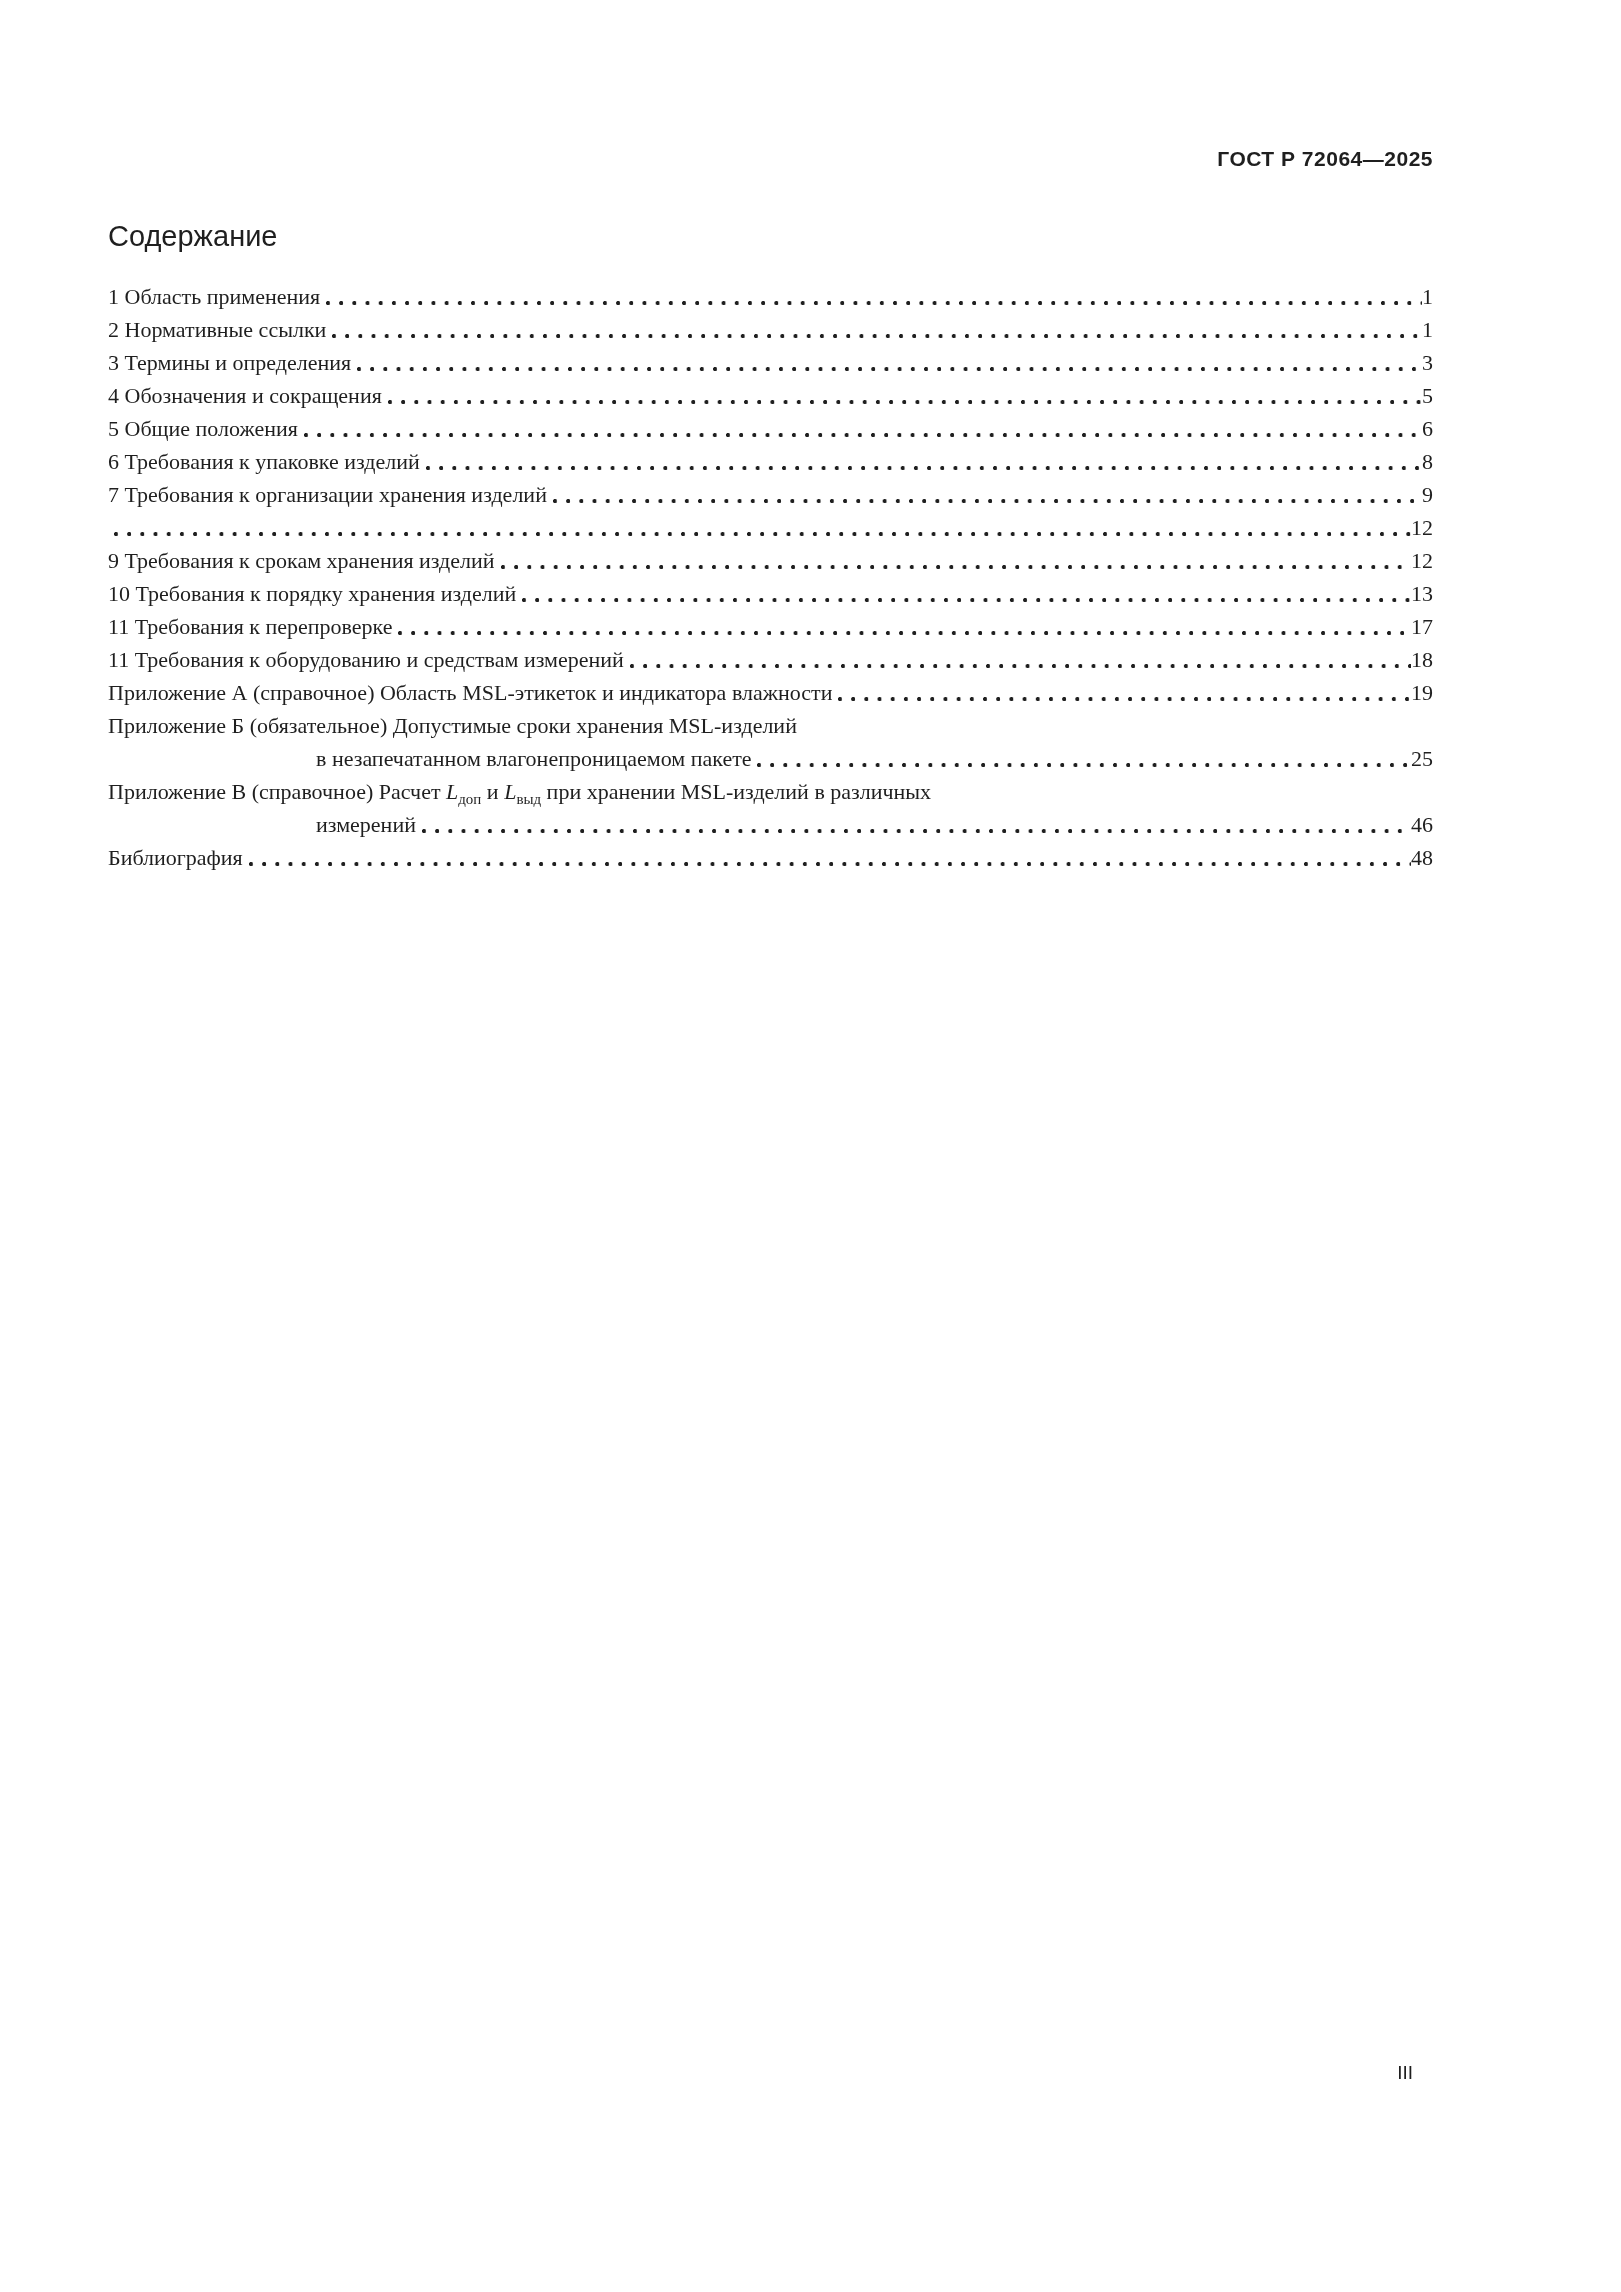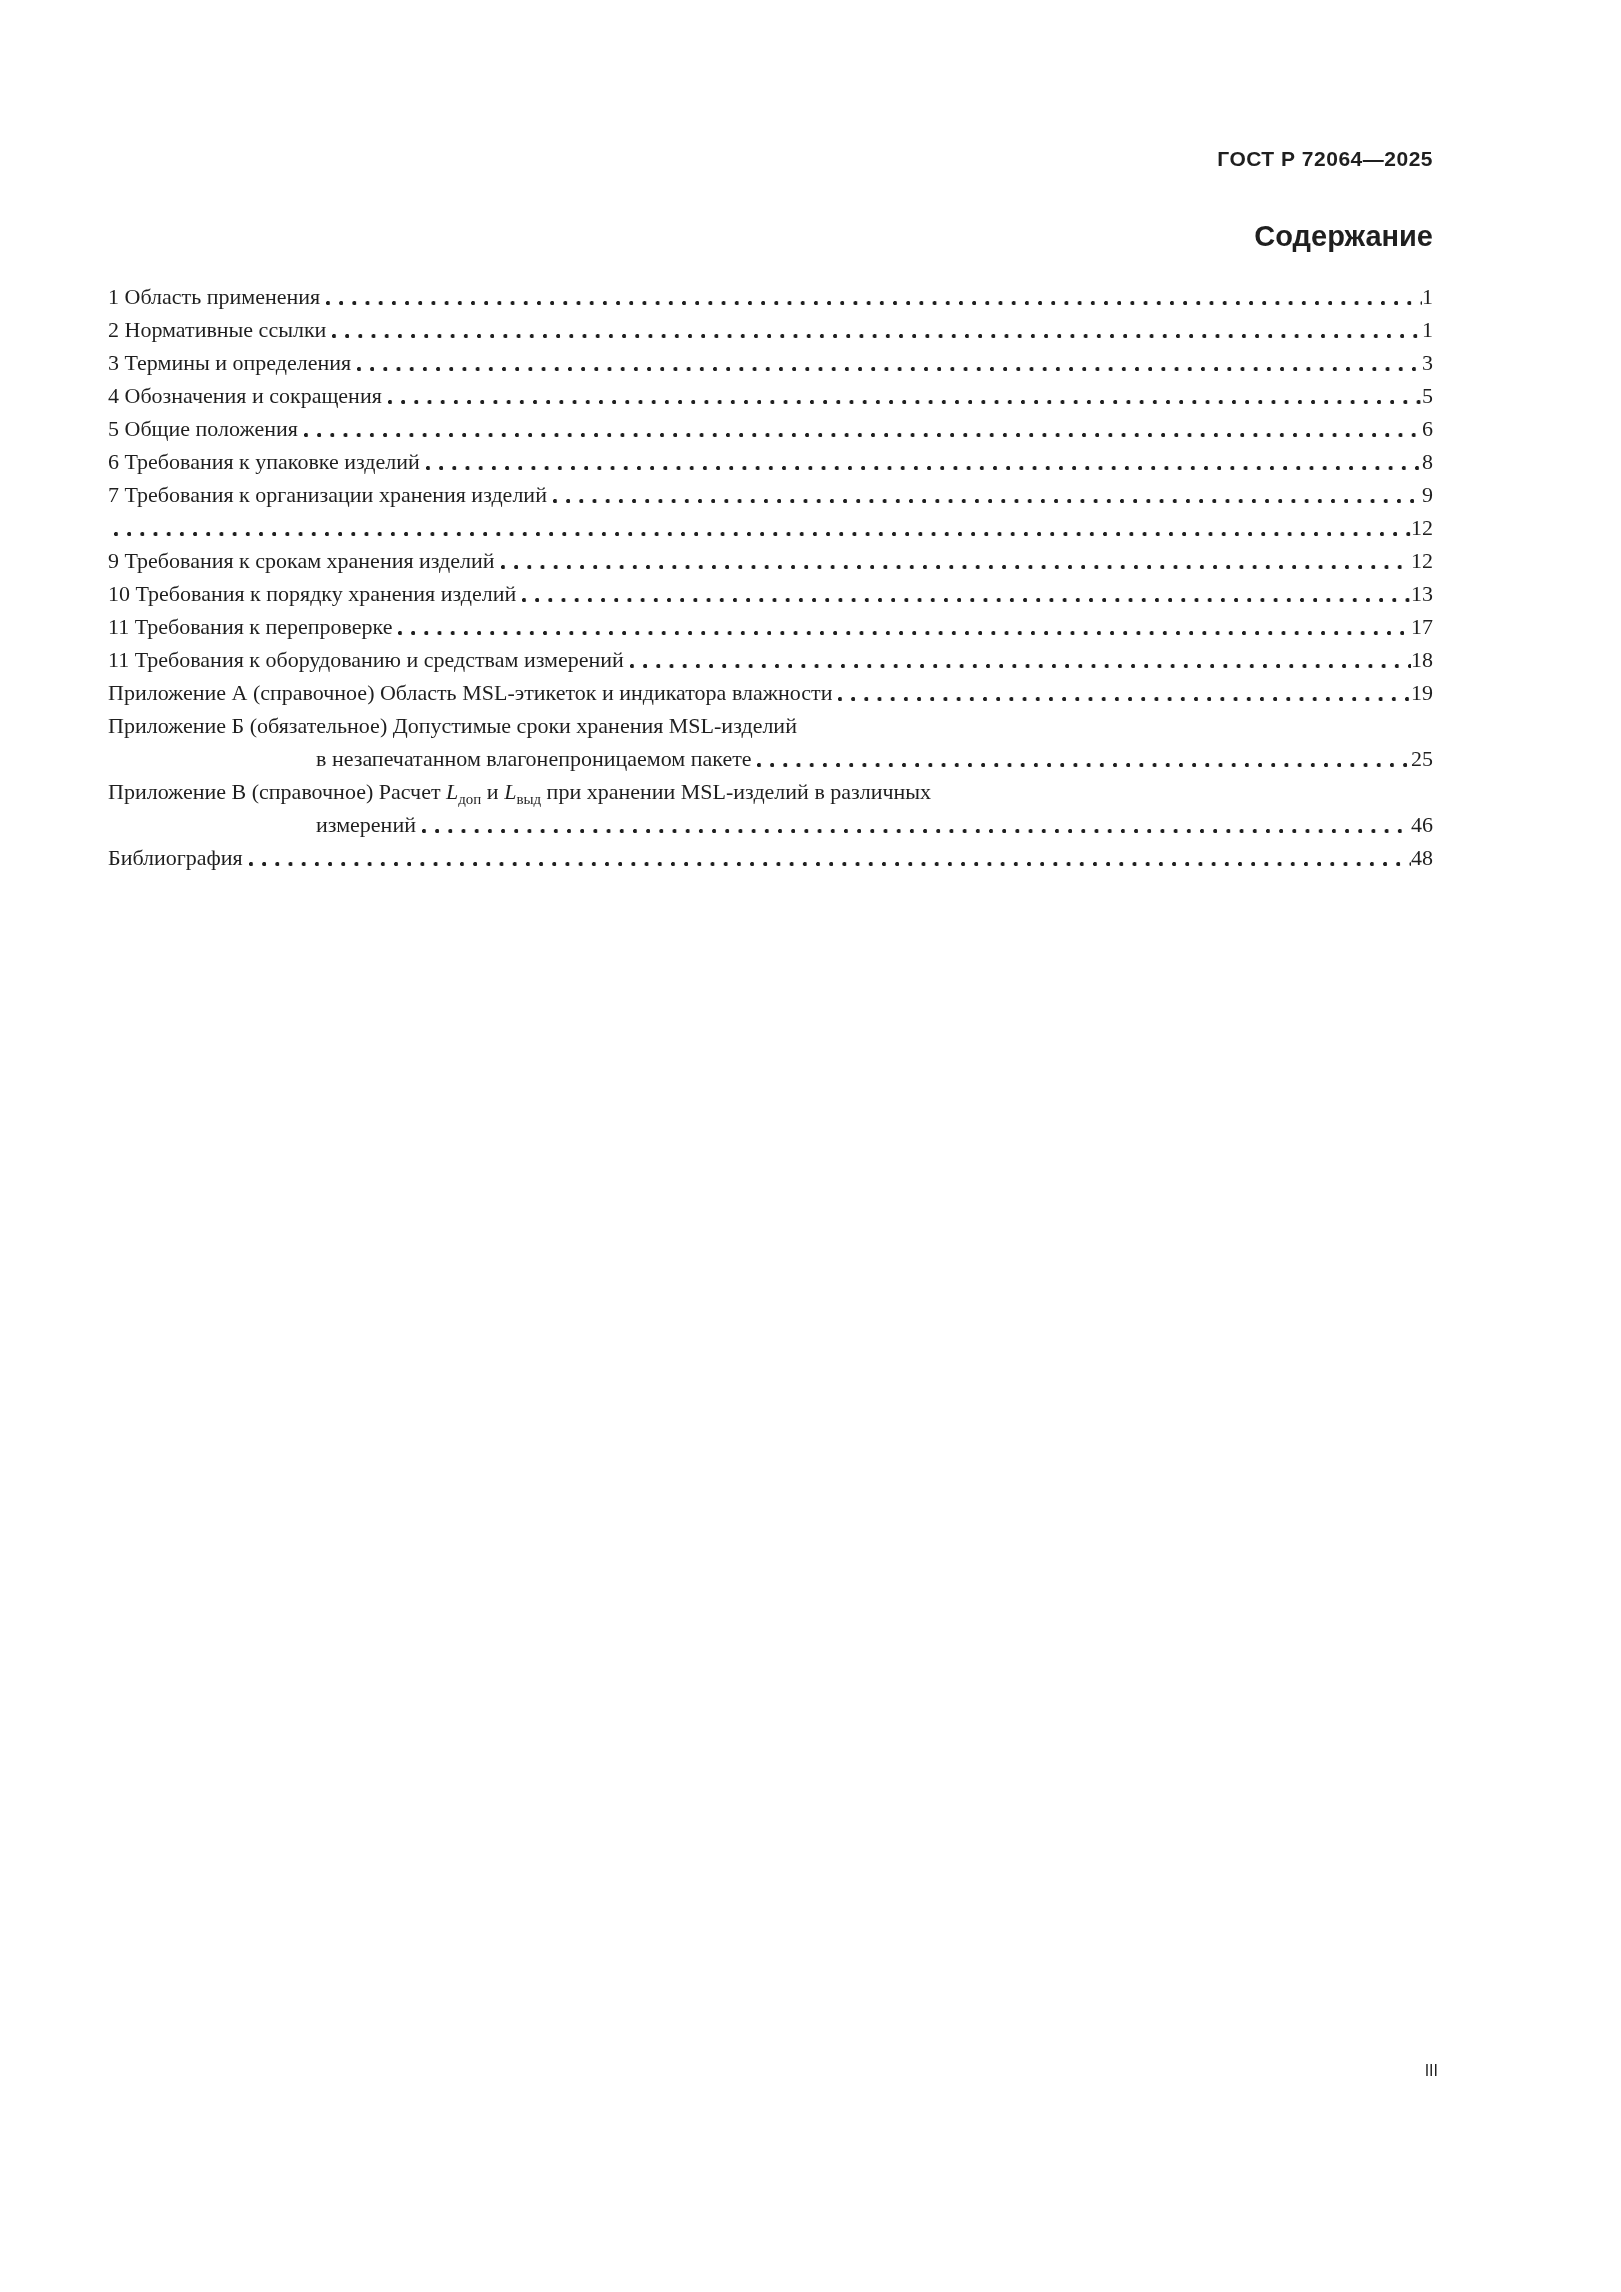--- a/index.html
+++ b/index.html
@@ -17,23 +17,23 @@
     top: 147px; left: 108px; width: 1325px;
     text-align: right;
     font-size: 21px;
     font-weight: bold;
     letter-spacing: 0.5px;
   }
   .toc-title {
     position: absolute;
     top: 220px; left: 108px; width: 1325px;
     margin: 0;
-    text-align: right;
+    text-align: left;
     font-size: 29px;
-    font-weight: bold;
+    font-weight: normal;
   }
   .toc {
     position: absolute;
     top: 280px; left: 108px; width: 1325px;
     font-size: 22px;
     font-family: Liberation Serif, serif;
   }
   .row {
     display: flex;
     align-items: stretch;
@@ -54,23 +54,23 @@
   .plain {
     height: 33px;
     line-height: 33px;
     white-space: nowrap;
   }
   .cont { padding-left: 208px; box-sizing: border-box; }
   .var { font-style: italic; }
   .var-sub { font-size: 0.68em; }
   .page-footer {
     position: absolute;
-    top: 2062px; left: 120px; width: 1318px;
+    top: 2062px; left: 95px; width: 1318px;
     text-align: right;
-    font-size: 16px;
+    font-size: 19px;
   }
 </style>
 </head>
 <body>
 
 <div class="page">
 
   <div class="doc-header">ГОСТ Р 72064—2025</div>
 
   <h1 class="toc-title">Содержание</h1>

